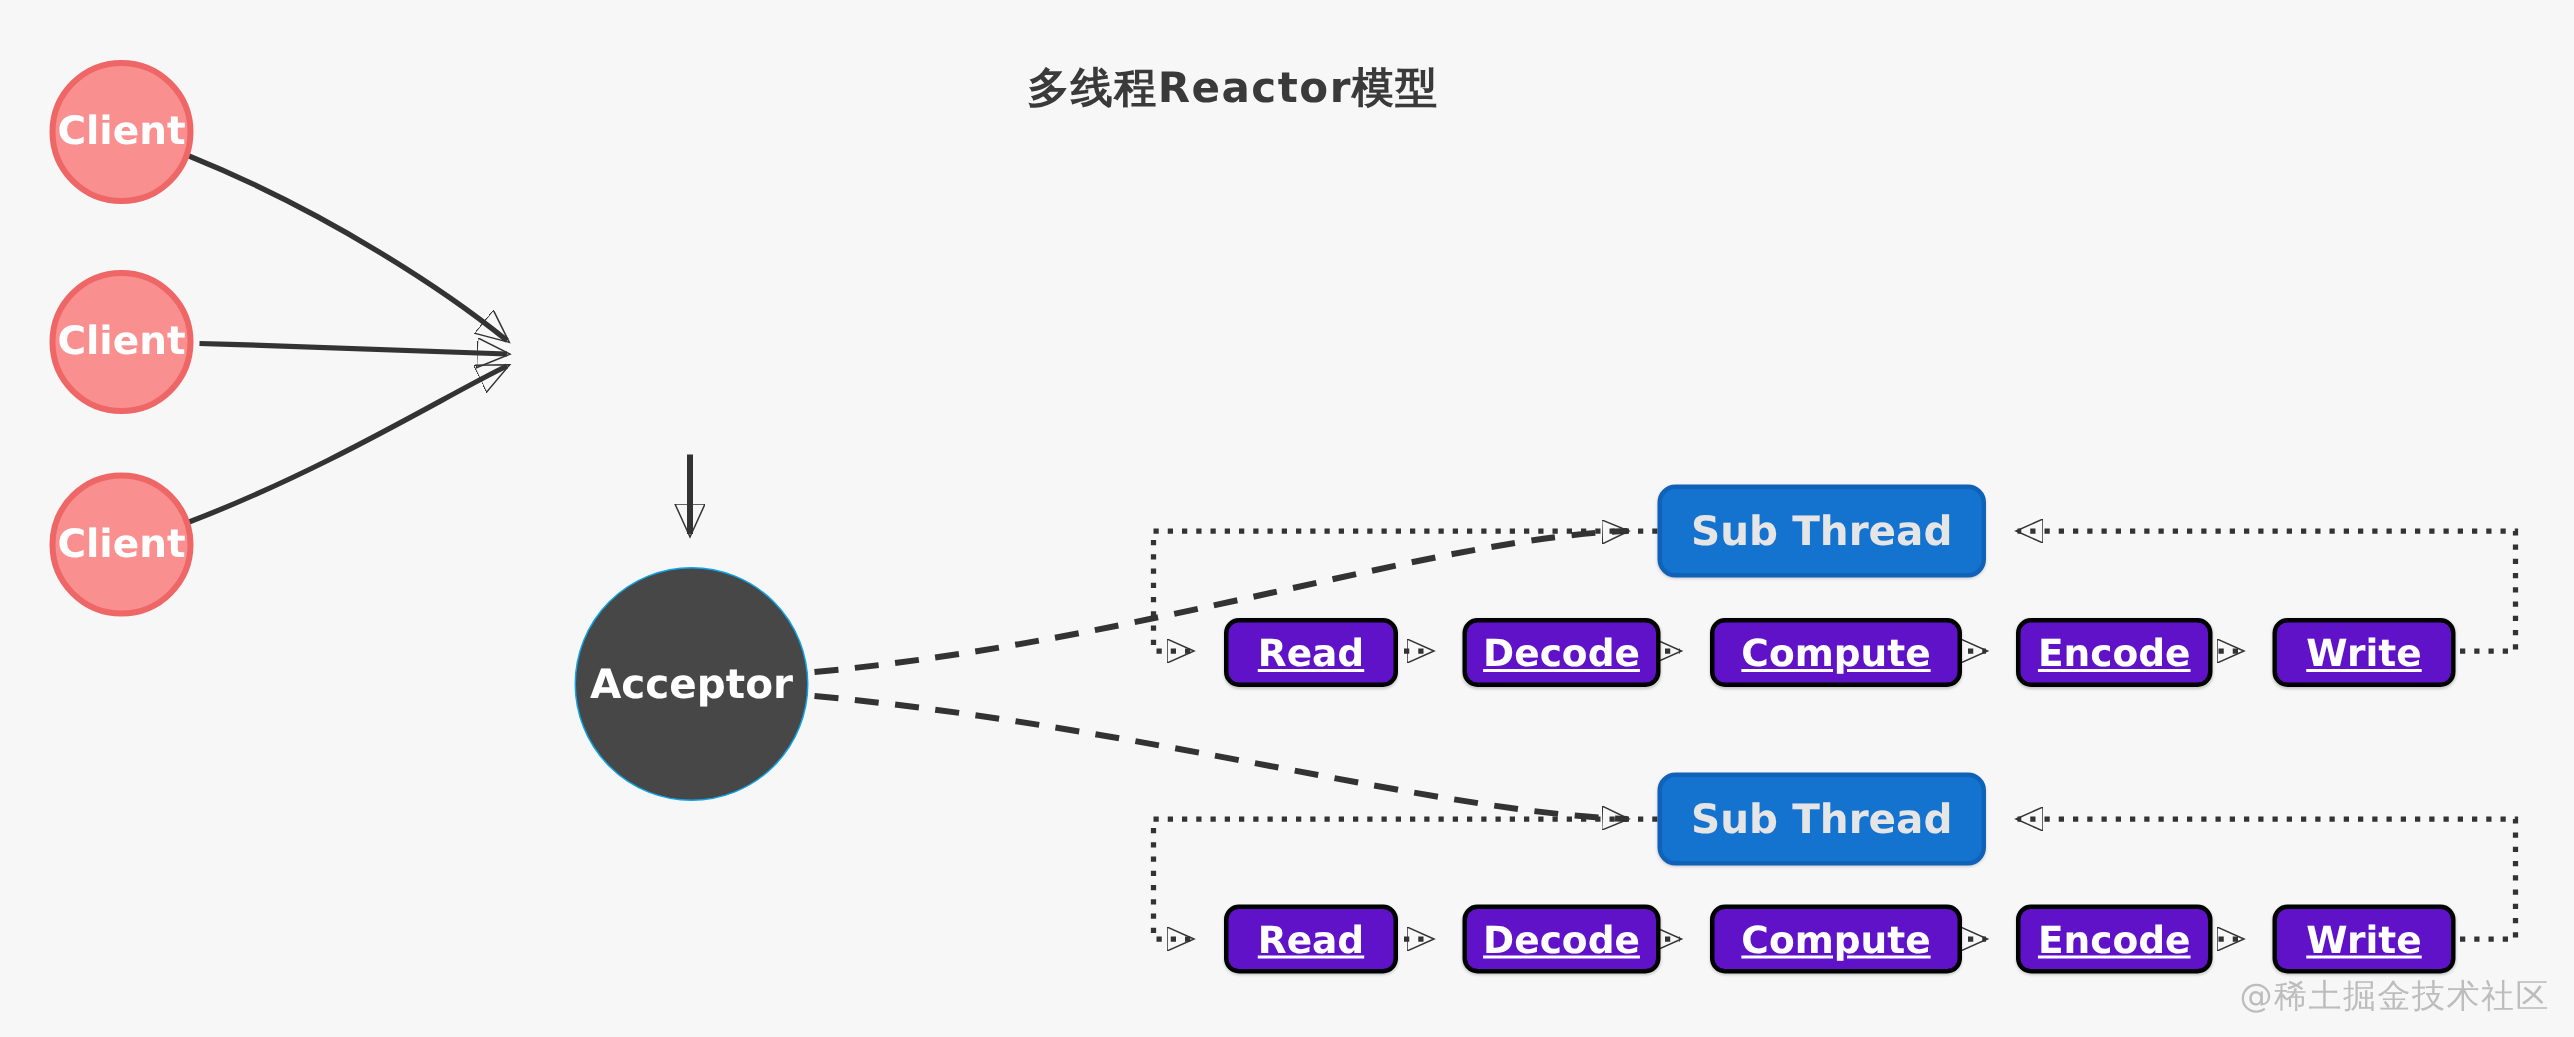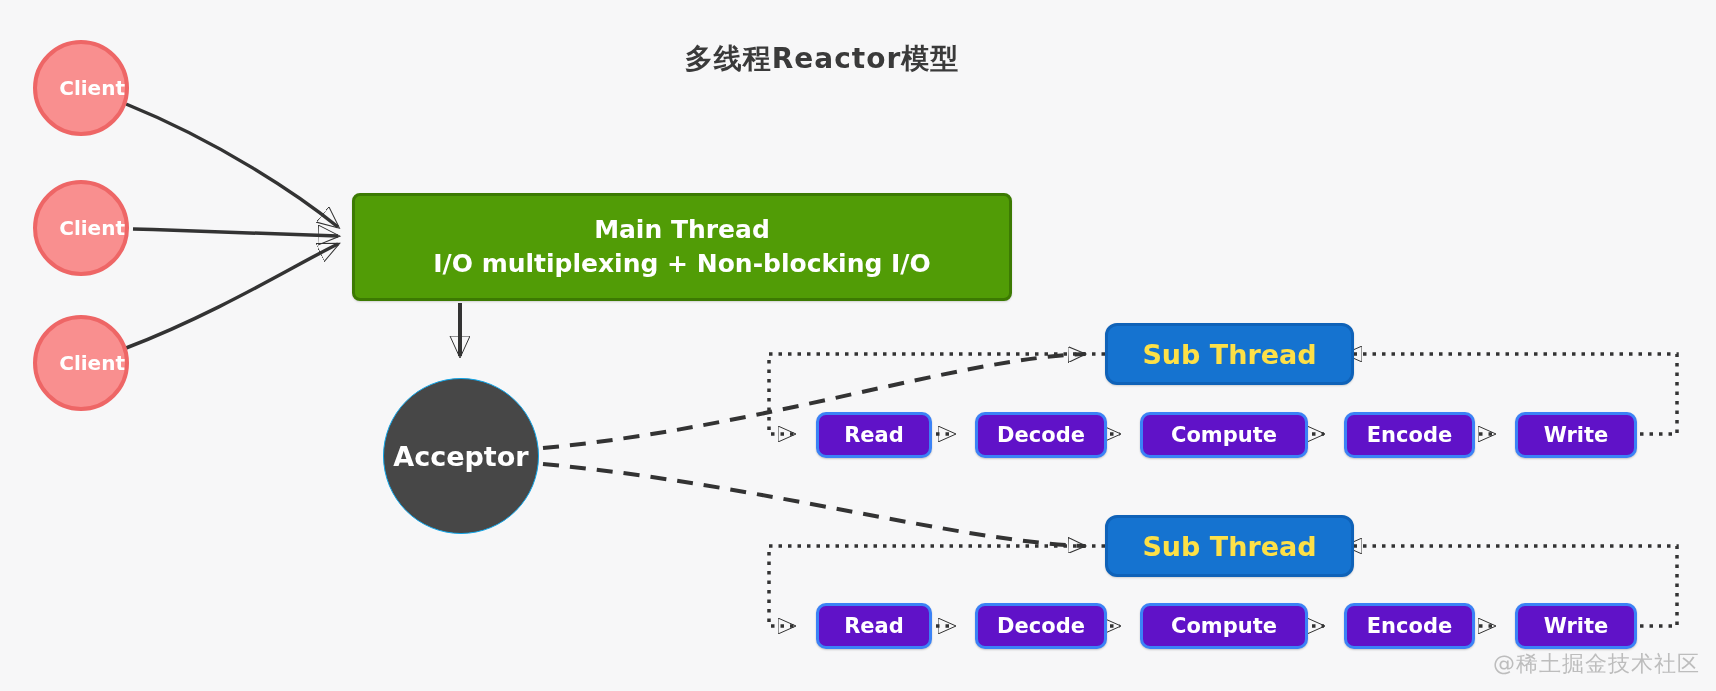--- a/index.html
+++ b/index.html
@@ -12,46 +12,47 @@
     position:absolute;left:822px;top:40px;transform:translateX(-50%);
     font-size:28px;font-weight:700;color:#3a3a3a;white-space:nowrap;
     letter-spacing:1px;
   }
   .circle{
     position:absolute;border-radius:50%;display:flex;align-items:center;justify-content:center;
     color:#fff;font-weight:700;box-sizing:border-box;
   }
   .client{
     width:96px;height:96px;left:33px;
-    background:#f98f8f;border:4px solid #ee6666;font-size:20px;justify-content:flex-end;
+    background:#f98f8f;border:4px solid #ee6666;font-size:26px;
   }
   .acceptor{
     left:383px;top:378px;width:156px;height:156px;
     background:#474747;border:1px solid #0ea5e9;font-size:27px;
   }
   .mainbox{
     position:absolute;left:352px;top:193px;width:660px;height:108px;
     background:#519c06;border:3px solid #3c7a02;border-radius:8px;
     display:flex;flex-direction:column;align-items:center;justify-content:center;
     color:#fff;font-weight:700;font-size:25px;line-height:34px;box-sizing:border-box;
     box-shadow:0 1px 2px rgba(0,0,0,.15);
   }
   .subthread{
-    position:absolute;left:1105px;width:249px;height:62px;
+    position:absolute;left:1105px;width:219px;height:62px;
     background:#1573d0;border:3px solid #0f62b8;border-radius:12px;
     display:flex;align-items:center;justify-content:center;
-    color:#fde047;font-weight:700;font-size:27px;box-sizing:border-box;
+    color:#e5e5e5;font-weight:700;font-size:27px;box-sizing:border-box;
     box-shadow:0 1px 2px rgba(0,0,0,.15);
   }
   .stage{
     position:absolute;height:46px;
-    background:#6012c8;border:3px solid #3b82f6;border-radius:10px;
+    background:#6012c8;border:3px solid #000000;border-radius:10px;
     display:flex;align-items:center;justify-content:center;
-    color:#fff;font-weight:700;font-size:21px;box-sizing:border-box;
+    color:#fff;font-weight:700;font-size:25px;box-sizing:border-box;
     box-shadow:0 1px 2px rgba(0,0,0,.2);
+    text-decoration:underline;
   }
   .watermark{
     position:absolute;right:16px;bottom:12px;
     font-size:22px;color:#bdbdbd;letter-spacing:1px;
   }
   svg.wires{position:absolute;left:0;top:0;width:1716px;height:691px;}
   svg.wires path{fill:none;stroke:#333;}
   .solid{stroke-width:3.5;}
   .thick{stroke-width:4;}
   .dashline{stroke-width:4;stroke-dasharray:16 11;}
@@ -105,24 +106,20 @@
   <div class="circle client" style="top:40px;">
     <span>Client</span>
   </div>
   <div class="circle client" style="top:180px;">
     <span>Client</span>
   </div>
   <div class="circle client" style="top:315px;">
     <span>Client</span>
   </div>
 
-  <div class="mainbox">
-    <span>Main Thread</span>
-    <span>I/O multiplexing + Non-blocking I/O</span>
-  </div>
 
   <div class="circle acceptor">
     <span>Acceptor</span>
   </div>
 
   <div class="subthread" style="top:323px;">
     <span>Sub Thread</span>
   </div>
   <div class="subthread" style="top:515px;">
     <span>Sub Thread</span>

